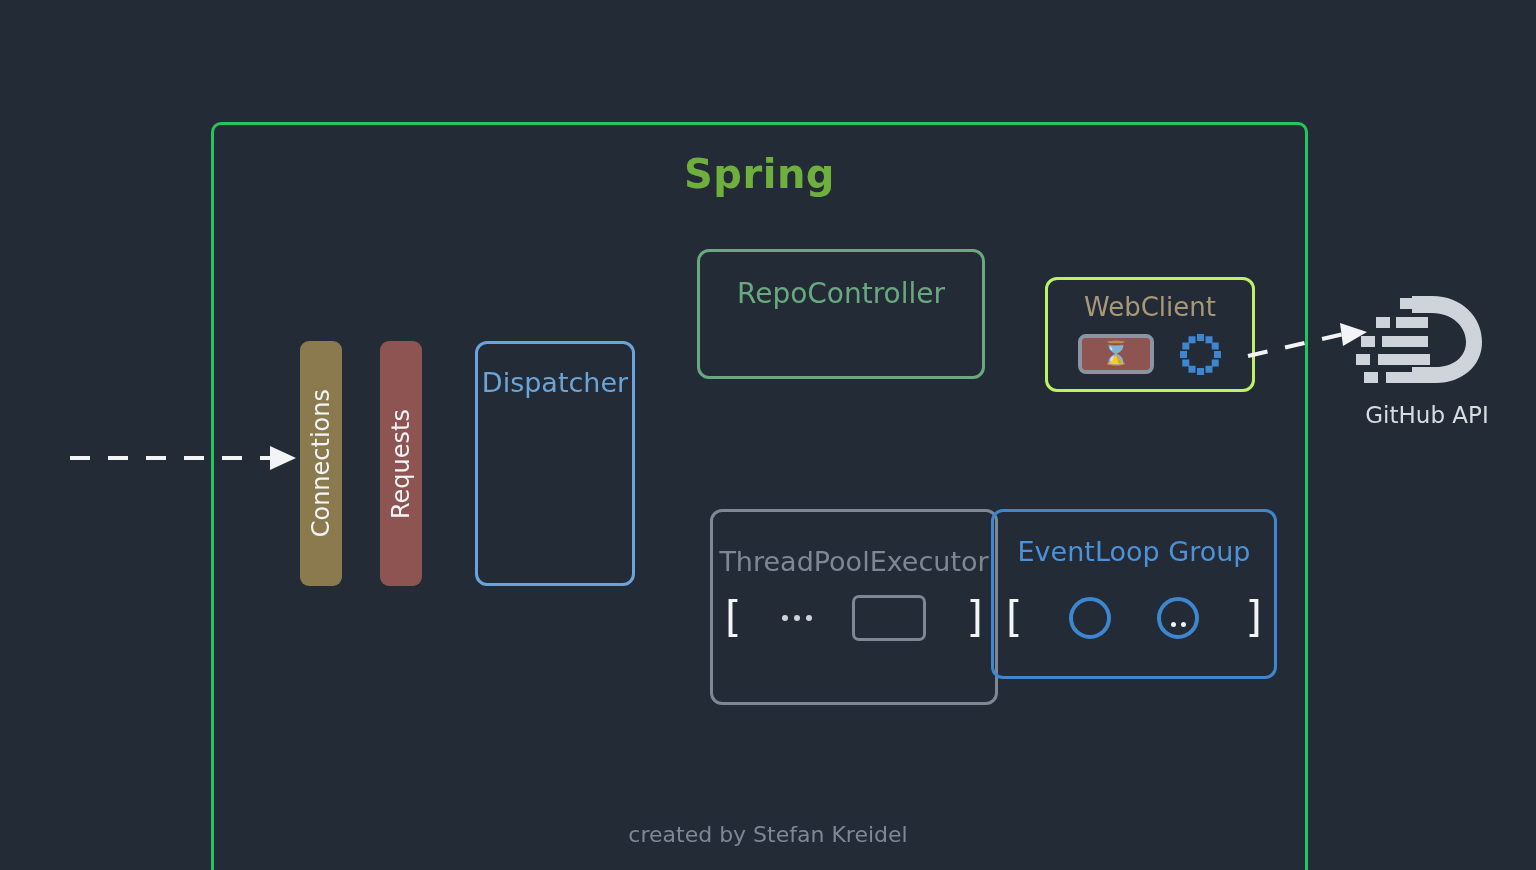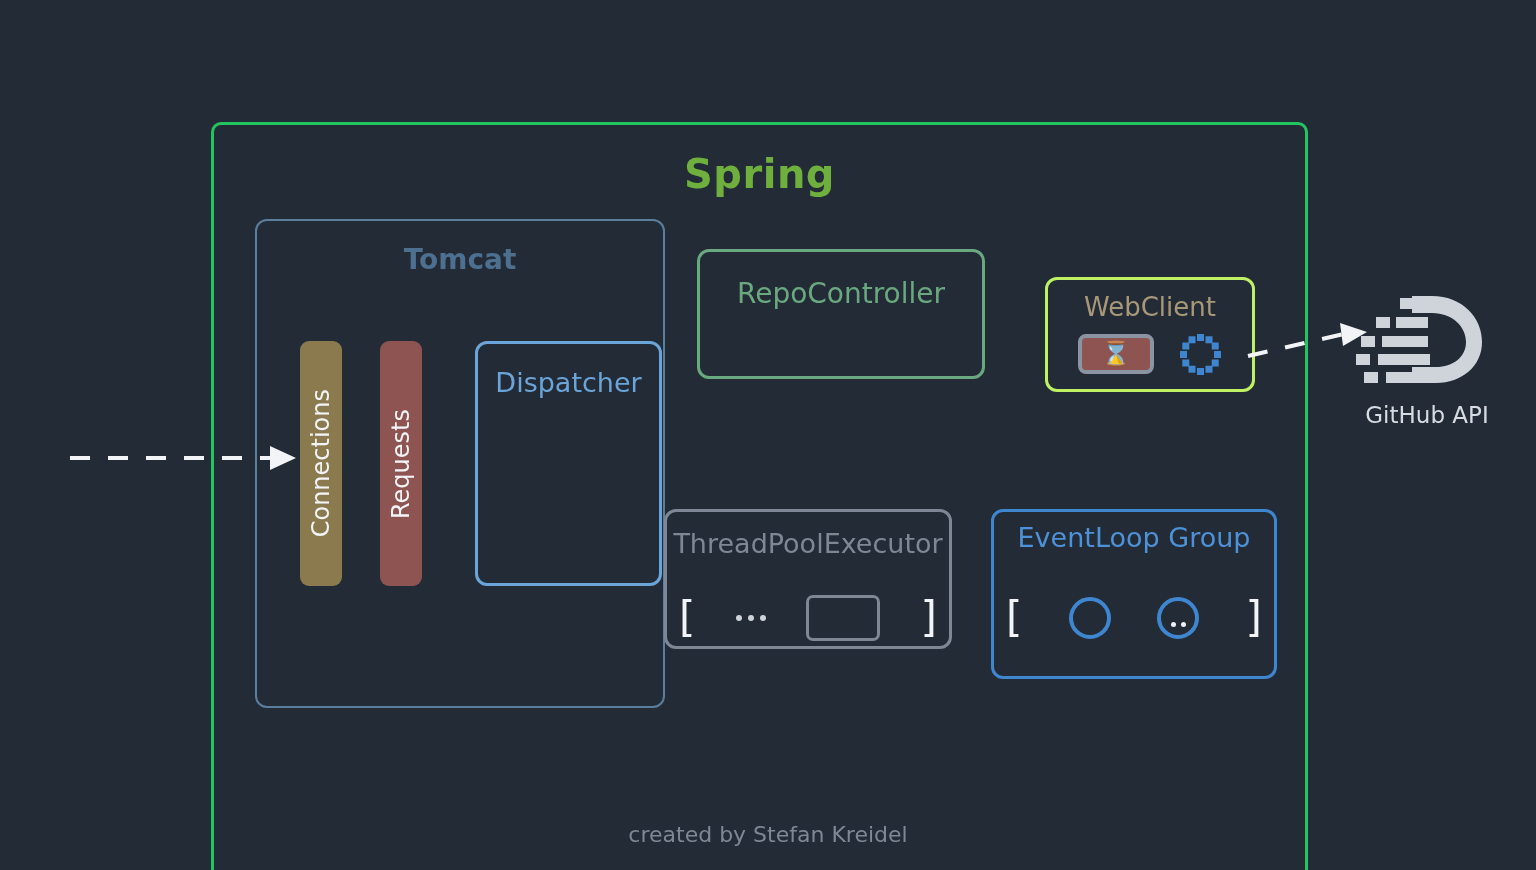--- a/index.html
+++ b/index.html
@@ -90,21 +90,21 @@
     top: 341px;
     width: 42px;
     height: 245px;
     background: #8d5451;
   }
   
   #dispatcher-box {
     position: absolute;
     left: 475px;
     top: 341px;
-    width: 187px;
+    width: 160px;
     height: 245px;
     border: 3px solid #6aa4d8;
     border-radius: 12px;
     box-sizing: border-box;
     text-align: center;
     padding-top: 22px;
   }
   #dispatcher-box .label {
     font-size: 27px;
     color: #6aa4d8;
@@ -175,28 +175,28 @@
     left: 50%;
     top: 50%;
     width: 7px;
     height: 7px;
     margin: -3.5px 0 0 -3.5px;
     background: #3f86d0;
   }
   
   #threadpool-box {
     position: absolute;
-    left: 664px;
+    left: 710px;
     top: 509px;
     width: 288px;
-    height: 140px;
+    height: 196px;
     border: 3px solid #7f8794;
     border-radius: 12px;
     box-sizing: border-box;
-    padding-top: 16px;
+    padding-top: 34px;
   }
   #threadpool-box .label {
     font-size: 27px;
     color: #7f8794;
     text-align: center;
     display: block;
   }
   .pool-row {
     position: absolute;
     left: 12px;
@@ -234,21 +234,21 @@
   
   #eventloop-box {
     position: absolute;
     left: 991px;
     top: 509px;
     width: 286px;
     height: 170px;
     border: 3px solid #3f86d0;
     border-radius: 12px;
     box-sizing: border-box;
-    padding-top: 10px;
+    padding-top: 24px;
   }
   #eventloop-box .label {
     font-size: 27px;
     color: #4d92d8;
     text-align: center;
     display: block;
   }
   .loop-circle {
     width: 42px;
     height: 42px;
@@ -315,23 +315,20 @@
 
   <svg id="arrow-inbound" class="arrow-svg" viewBox="0 0 230 46">
     <line x1="0" y1="23" x2="202" y2="23" stroke="#f2f4f7" stroke-width="4" stroke-dasharray="20 18"></line>
     <polygon points="200,11 226,23 200,35" fill="#f2f4f7"></polygon>
   </svg>
 
   <div id="spring-box">
     <div id="spring-title">Spring</div>
   </div>
 
-  <div id="tomcat-box">
-    <div id="tomcat-title">Tomcat</div>
-  </div>
 
   <div id="connections-bar" class="vbar">
     <span>Connections</span>
   </div>
 
   <div id="requests-bar" class="vbar">
     <span>Requests</span>
   </div>
 
   <div id="dispatcher-box">

